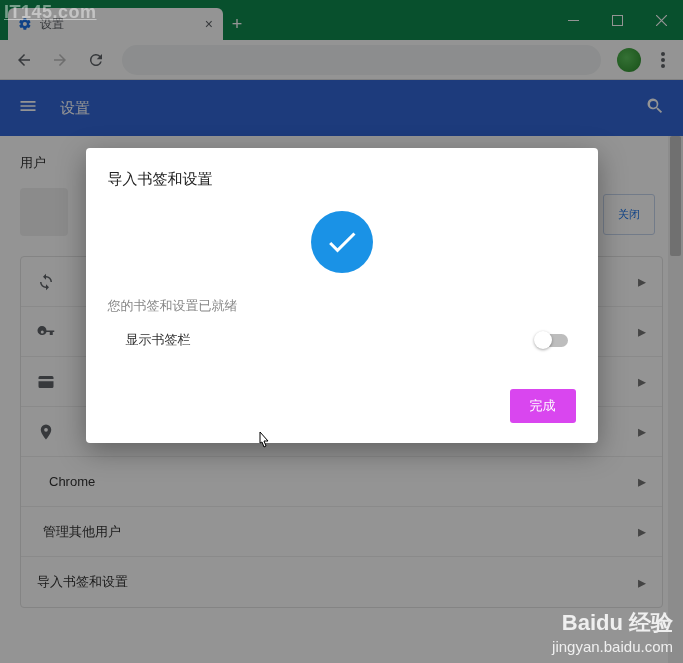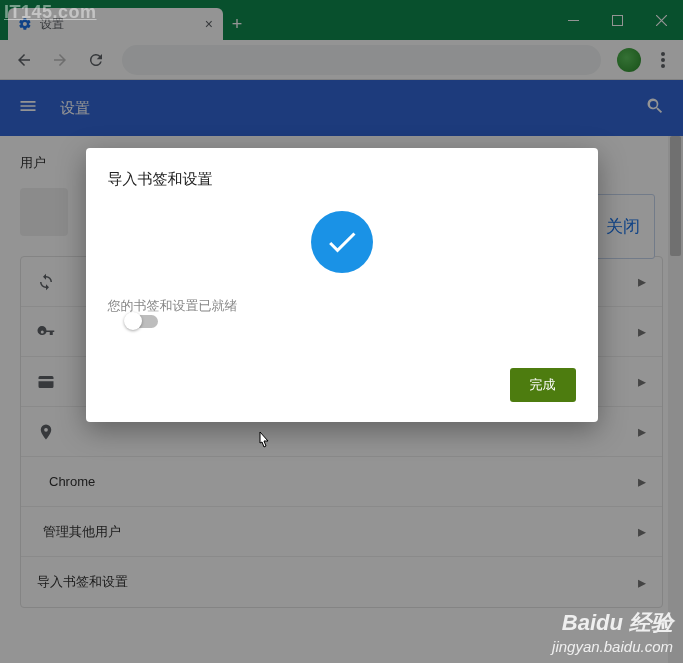--- a/index.html
+++ b/index.html
@@ -23,49 +23,49 @@
 .page { position: relative; height: 583px; background: #fff; }
 .appbar { background: #3367d6; height: 56px; display: flex; align-items: center; padding: 0 18px; color: #fff; }
 .hamburger { margin-right: 22px; }
 .appbar-title { font-size: 15px; flex: 1; }
 .search-icon { }
 
 .content { padding: 18px 20px 0 20px; height: 527px; overflow: hidden; position: relative; }
 .section-title { font-size: 13px; color: #333; margin-bottom: 10px; }
 .user-card { height: 60px; background: #fff; position: relative; display: flex; align-items: center; }
 .user-avatar { width: 48px; height: 48px; background: #f0f0f0; border-radius: 4px; }
-.close-chip { position: absolute; right: 8px; top: 12px; border: 1px solid #c5d4ed; color: #1a73e8; font-size: 17px; padding: 20px 14px; border-radius: 3px; background: #fff; }
+.close-chip { position: absolute; right: 8px; top: 12px; border: 1px solid #c5d4ed; color: #1a73e8; font-size: 11px; padding: 12px 14px; border-radius: 3px; background: #fff; }
 
 .list { border: 1px solid #e3e3e3; border-radius: 4px; margin-top: 14px; background: #fff; }
 .list-row { height: 50px; display: flex; align-items: center; padding: 0 16px; border-bottom: 1px solid #eee; }
 .list-row:last-child { border-bottom: none; }
 .list-icon { width: 36px; color: #5f6368; display: flex; }
 .list-label { flex: 1; font-size: 13px; color: #333; }
 .chev { color: #757575; }
 
 .overlay { position: absolute; inset: 0; background: rgba(0,0,0,0.42); display: flex; align-items: flex-start; justify-content: center; padding-top: 148px; }
 .dialog { width: 512px; background: #fff; border-radius: 4px; box-shadow: 0 8px 28px rgba(0,0,0,0.35); padding: 22px 22px 20px 22px; position: relative; }
 .dialog-title { font-size: 15px; color: #222; margin-bottom: 22px; }
 .check-wrap { display: flex; justify-content: center; margin-bottom: 24px; }
 .check-circle { width: 62px; height: 62px; background: #1a92e6; border-radius: 50%; display: flex; align-items: center; justify-content: center; }
-.status-text { font-size: 13px; color: #888; }
+.status-text { font-size: 13px; color: #888; margin-bottom: 16px; }
 .option-row { display: flex; align-items: center; padding-left: 18px; margin-bottom: 40px; }
 .option-label { flex: 1; font-size: 13px; color: #333; }
 .toggle { width: 32px; height: 13px; background: #bdbdbd; border-radius: 8px; position: relative; margin-right: 8px; }
 .toggle::after { content: ""; position: absolute; left: -2px; top: -3px; width: 18px; height: 18px; background: #fff; border-radius: 50%; box-shadow: 0 1px 3px rgba(0,0,0,0.35); }
 .dialog-actions { display: flex; justify-content: flex-end; }
-.done-btn { background: #4d7c0f; color: #fff; border: none; font-size: 13px; padding: 8px 20px; border-radius: 3px; cursor: pointer; }
+.done-btn { background: #d946ef; color: #fff; border: none; font-size: 13px; padding: 8px 20px; border-radius: 3px; cursor: pointer; }
 
 .cursor { position: absolute; left: 254px; top: 430px; pointer-events: none; }
 
 .scrollbar-track { position: absolute; right: 0; top: 56px; width: 15px; bottom: 0; background: #f1f1f1; }
 .scrollbar-thumb { position: absolute; left: 2px; right: 2px; top: 0; height: 120px; background: #c1c1c1; border-radius: 2px; }
 
 .watermark-tl { position: absolute; top: 2px; left: 4px; color: rgba(255,255,255,0.45); font-size: 18px; font-weight: bold; z-index: 50; letter-spacing: 0.5px; text-decoration: underline; }
-.watermark-br { position: absolute; right: 10px; bottom: 8px; text-align: right; z-index: 50; color: #fff; opacity: 0.85; font-style: italic; }
+.watermark-br { position: absolute; right: 10px; bottom: 8px; text-align: right; z-index: 50; color: #fff; opacity: 0.85; }
 .wm-main { font-size: 22px; font-weight: bold; }
 .wm-sub { font-size: 15px; }
 </style>
 </head>
 <body>
 
 <div class="titlebar">
   <div class="tab">
     <svg width="14" height="14" viewBox="0 0 24 24">
         <path fill="#1a73e8" d="M19.14,12.94a7,7,0,0,0,.05-.94,7,7,0,0,0-.05-.94l2.11-1.65a.5.5,0,0,0,.12-.64l-2-3.46a.5.5,0,0,0-.61-.22l-2.49,1a7,7,0,0,0-1.63-.94l-.38-2.65A.5.5,0,0,0,13.77,2H9.77a.5.5,0,0,0-.49.42L8.9,5.07a7,7,0,0,0-1.63.94l-2.49-1a.5.5,0,0,0-.61.22l-2,3.46a.5.5,0,0,0,.12.64L4.4,11a7,7,0,0,0,0,1.88L2.29,14.53a.5.5,0,0,0-.12.64l2,3.46a.5.5,0,0,0,.61.22l2.49-1a7,7,0,0,0,1.63.94l.38,2.65a.5.5,0,0,0,.49.42h4a.5.5,0,0,0,.49-.42l.38-2.65a7,7,0,0,0,1.63-.94l2.49,1a.5.5,0,0,0,.61-.22l2-3.46a.5.5,0,0,0-.12-.64ZM11.77,15.5A3.5,3.5,0,1,1,15.27,12,3.5,3.5,0,0,1,11.77,15.5Z"></path>
@@ -200,20 +200,21 @@
     <div class="dialog-title">导入书签和设置</div>
     <div class="check-wrap">
       <div class="check-circle">
         <svg width="36" height="36" viewBox="0 0 24 24">
             <path fill="#fff" d="M9 16.17 4.83 12l-1.42 1.41L9 19 21 7l-1.41-1.41z"></path>
           </svg>
       </div>
     </div>
     <div class="status-text">您的书签和设置已就绪</div>
     <div class="option-row">
+      <span class="option-label">显示书签栏</span>
       <span class="toggle"></span>
     </div>
     <div class="dialog-actions">
       <button class="done-btn">完成</button>
     </div>
   </div>
 </div>
 
 <svg class="cursor" width="20" height="24" viewBox="0 0 20 24">
   <path d="M6 2v11l2-1 2 5 2-1-2-5h4z" fill="#fff" stroke="#000" stroke-width="1"></path>

